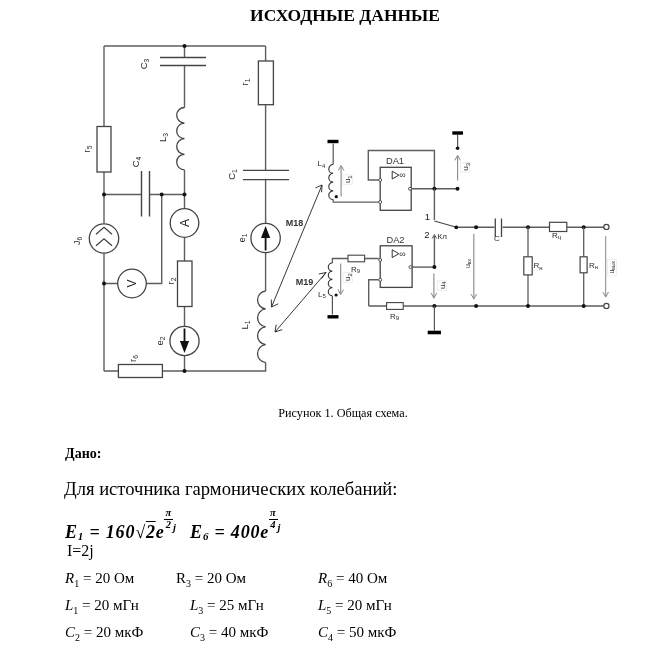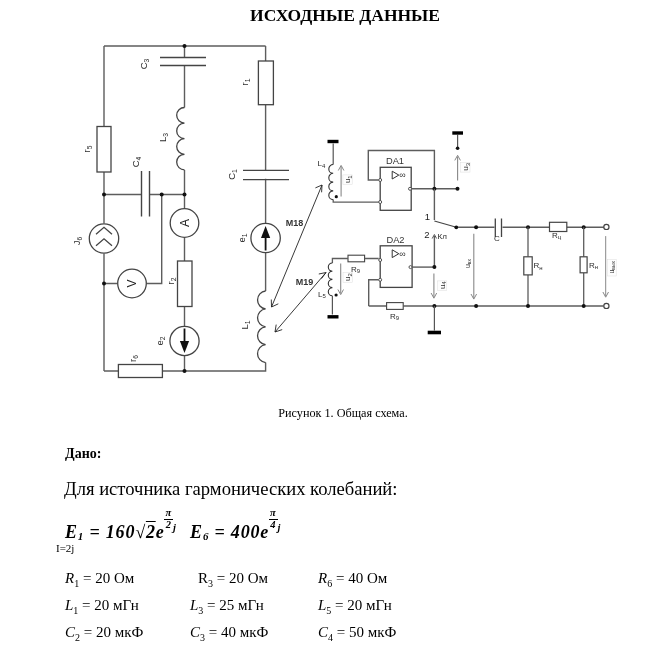--- a/index.html
+++ b/index.html
@@ -312,24 +312,24 @@
 
 <div class="abs" style="left:65px;top:446px;font-size:14px;font-weight:bold;">Дано:</div>
 
 <div class="abs" style="left:64px;top:478px;font-size:18.6px;text-align:center;">Для источника гармонических колебаний:</div>
 
 <div class="abs" style="left:65px;top:508px;font-size:18px;font-weight:bold;font-style:italic;letter-spacing:0.8px;">
 <span>E<sub style="font-size:11px;vertical-align:-2px;">1</sub> = 160√<span style="text-decoration:overline;">2</span>e<span style="display:inline-block;vertical-align:10px;font-size:10.5px;line-height:1;text-align:center;"><span style="display:block;border-bottom:1px solid #000;padding:0 1px;">π</span><span style="display:block;">2</span></span><sup style="font-size:10.5px;">j</sup></span>
 <span style="margin-left:8px;">E<sub style="font-size:11px;vertical-align:-2px;">6</sub> = 400e<span style="display:inline-block;vertical-align:10px;font-size:10.5px;line-height:1;text-align:center;"><span style="display:block;border-bottom:1px solid #000;padding:0 1px;">π</span><span style="display:block;">4</span></span><sup style="font-size:10.5px;">j</sup></span>
 </div>
 
-<div class="abs" style="left:56px;top:542px;font-size:11px;">I=2j</div>
+<div class="abs" style="left:67px;top:542px;font-size:16px;">I=2j</div>
 
 <div class="abs" style="left:65px;top:570px;font-size:15px;"><i>R</i><sub style="font-size:10px;">1</sub> = 20 Ом</div>
-<div class="abs" style="left:198px;top:570px;font-size:15px;">R<sub style="font-size:10px;">3</sub> = 20 Ом</div>
+<div class="abs" style="left:176px;top:570px;font-size:15px;">R<sub style="font-size:10px;">3</sub> = 20 Ом</div>
 <div class="abs" style="left:318px;top:570px;font-size:15px;"><i>R</i><sub style="font-size:10px;">6</sub> = 40 Ом</div>
 
 <div class="abs" style="left:65px;top:597px;font-size:15px;"><i>L</i><sub style="font-size:10px;">1</sub> = 20 мГн</div>
 <div class="abs" style="left:190px;top:597px;font-size:15px;"><i>L</i><sub style="font-size:10px;">3</sub> = 25 мГн</div>
 <div class="abs" style="left:318px;top:597px;font-size:15px;text-align:center;"><i>L</i><sub style="font-size:10px;">5</sub> = 20 мГн</div>
 
 <div class="abs" style="left:65px;top:624px;font-size:15px;"><i>C</i><sub style="font-size:10px;">2</sub> = 20 мкФ</div>
 <div class="abs" style="left:190px;top:624px;font-size:15px;"><i>C</i><sub style="font-size:10px;">3</sub> = 40 мкФ</div>
 <div class="abs" style="left:318px;top:624px;font-size:15px;"><i>C</i><sub style="font-size:10px;">4</sub> = 50 мкФ</div>
 

